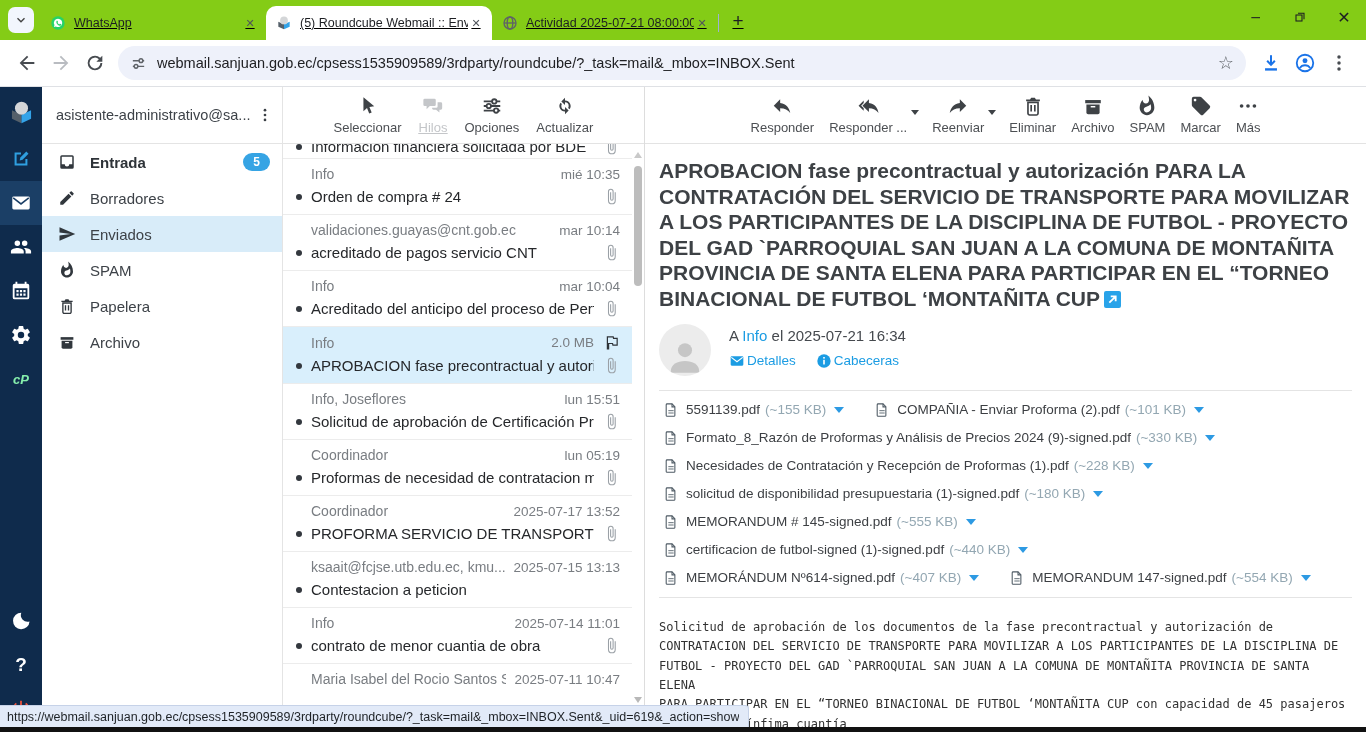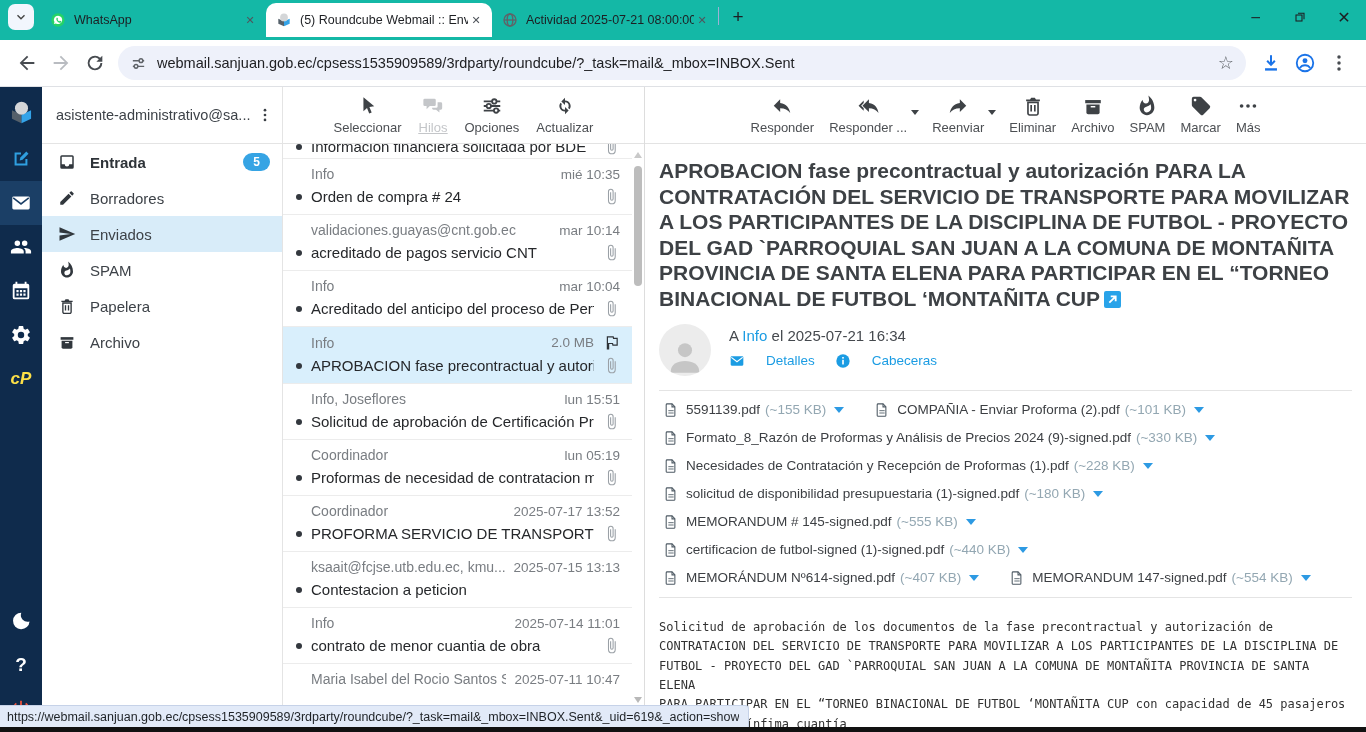--- a/index.html
+++ b/index.html
@@ -2,21 +2,21 @@
 <html><head>
 <meta charset="utf-8">
 <style>
   * { margin:0; padding:0; box-sizing:border-box; }
   html,body { width:1366px; height:732px; overflow:hidden; background:#fff;
     font-family:"Liberation Sans", sans-serif; }
   svg { display:block; }
   .ic { width:22px; height:22px; }
 
   
-  .titlebar { height:40px; background:#14b8a6; display:flex; align-items:center; position:relative; }
+  .titlebar { height:40px; background:#84cc16; display:flex; align-items:flex-end; position:relative;text-decoration:underline; }
   .tabsearch { width:26px; height:26px; margin:0 6px 7px 8px; background:#f2f6fd; border-radius:7px;
     display:flex; align-items:center; justify-content:center; color:#444; }
   .tab { width:226px; height:34px; display:flex; align-items:center; padding:0 8px 0 10px;
     font-size:12.5px; color:#1d1f23; border-radius:10px 10px 0 0; }
   .tab .favicon { width:16px; height:16px; margin-right:8px; flex:0 0 auto; }
   .tab .t-title { flex:1; white-space:nowrap; overflow:hidden; }
   .tab .t-close { width:16px; height:16px; color:#50555c; font-size:11px; line-height:16px;
     text-align:center; border-radius:50%; flex:0 0 auto; }
   .tab.active { background:#fff; }
   .tab-sep { width:1px; height:18px; background:#9db1d6; margin-bottom:8px; }
@@ -37,21 +37,21 @@
 
   
   .app { display:flex; height:644px; position:relative; }
 
   .rail { width:42px; background:#0f2b4c; display:flex; flex-direction:column; align-items:center; flex:0 0 auto; }
   .rail-item { width:42px; height:44px; display:flex; align-items:center; justify-content:center; color:#fff; }
   .rail-item.logo { height:50px; }
   .rail-item.active { background:#1b3f66; }
   .rail-item.compose { color:#2f9fe0; }
   .rail-spacer { flex:1; }
-  .cp-logo { color:#fde047; font-weight:bold; font-style:italic; font-size:17px; }
+  .cp-logo { color:#86efac; font-weight:bold; font-style:italic; font-size:13px; }
   .q-glyph { font-size:19px; font-weight:bold; }
   .power { color:#e8513d; }
 
   .folders { width:241px; background:#fff; border-right:1px solid #e4e4e4; flex:0 0 auto; }
   .account { height:57px; border-bottom:1px solid #e4e4e4; display:flex; align-items:center; padding:0 8px 0 14px; }
   .account .acct-name { flex:1; font-size:14.5px; color:#3d4248; white-space:nowrap; overflow:hidden; }
   .account .ic { width:18px; height:18px; color:#3a3f45; }
   .folder { height:36px; display:flex; align-items:center; padding:0 12px 0 16px; color:#3d4248; font-size:15px; }
   .folder .ic { width:18px; height:18px; margin-right:14px; color:#31373d; flex:0 0 auto; }
   .folder.bold .f-label { font-weight:bold; color:#2e3338; }
@@ -105,21 +105,21 @@
   .subject { font-size:21px; font-weight:bold; color:#3d4145; line-height:1.22; max-width:700px; }
   .extlink { display:inline-block; width:17px; height:17px; background:#29a3e9; border-radius:2px; vertical-align:-2px; margin-left:4px; }
   .senderrow { display:flex; margin-top:12px; }
   .avatar { width:52px; height:52px; border-radius:50%; background:#ececec; overflow:hidden;
     display:flex; align-items:flex-end; justify-content:center; flex:0 0 auto; }
   .avatar svg { width:40px; height:40px; color:#c6c6c6; }
   .sendermeta { margin-left:18px; padding-top:3px; }
   .toline { font-size:15px; color:#45494e; }
   .toline a { color:#1b9ce3; text-decoration:none; }
   .metalinks { display:flex; align-items:center; gap:20px; margin-top:9px; }
-  .metalink { display:flex; align-items:center; gap:21px; color:#1b9ce3; font-size:13.5px; }
+  .metalink { display:flex; align-items:center; gap:2px; color:#1b9ce3; font-size:13.5px; }
   .metalink .ic { width:16px; height:16px; }
   .attachments { margin-top:14px; border-top:1px solid #e4e4e4; border-bottom:1px solid #e4e4e4; padding:5px 4px; }
   .att-row { display:flex; align-items:center; gap:30px; height:28px; }
   .att { display:flex; align-items:center; }
   .att .pdfic { width:16px; height:18px; color:#4e5a64; margin-right:7px; flex:0 0 auto; }
   .att .aname { font-size:13.5px; color:#3c3f43; white-space:nowrap; }
   .att .asize { font-size:13.5px; color:#93a7b2; margin-left:5px; white-space:nowrap; }
   .att .acaret { width:0; height:0; margin-left:8px; border-left:5px solid transparent;
     border-right:5px solid transparent; border-top:6px solid #2d9ae3; }
   .bodytext { margin-top:20px; font-family:"DejaVu Sans Mono", monospace; font-size:12px;

